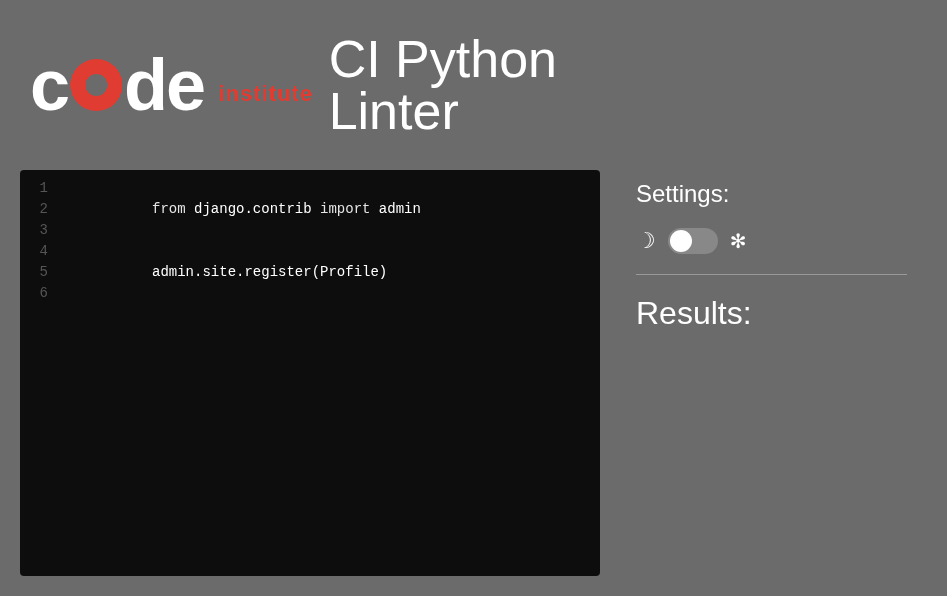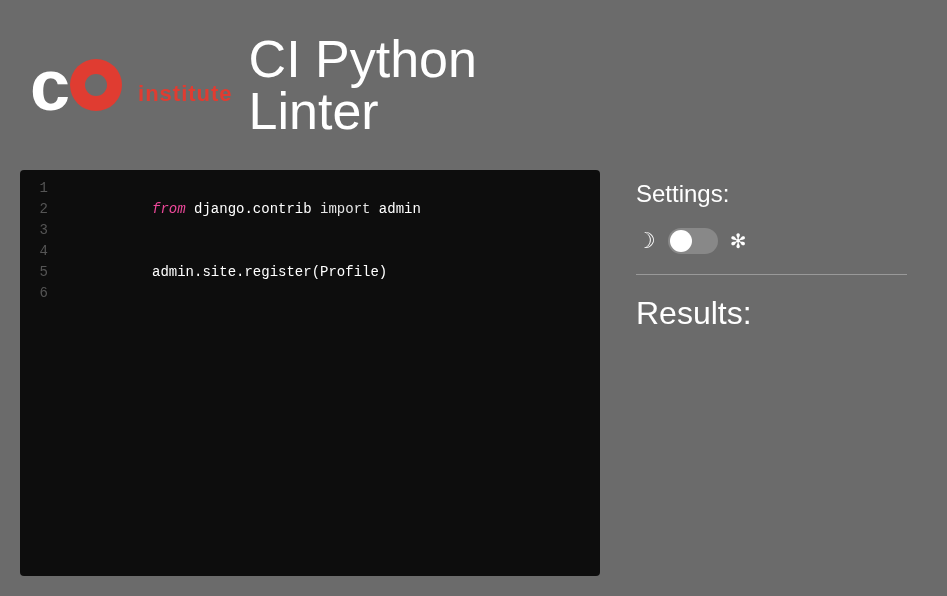--- a/index.html
+++ b/index.html
@@ -152,22 +152,21 @@
     }
 
     .code-line {
       height: 21px;
       line-height: 21px;
       white-space: pre;
       color: #ffffff;
     }
 
     .kw-from {
-      color: #ec4899;
-      font-style: italic;
+      color: #e5e5e5;
     }
 
     .kw-import {
       color: #e5e5e5;
     }
 
     .kw-module {
       color: #ffffff;
     }
 
@@ -252,20 +251,21 @@
 <div class="header">
   <div class="logo-container">
     <div class="logo-code">
       <div class="logo-word">
         <span class="logo-c">c</span>
         <span class="logo-o-container">
           <span class="logo-o-outer">
             <span class="logo-o-inner"></span>
           </span>
         </span>
+        <span class="logo-de">de</span>
       </div>
     </div>
     <div class="logo-text-block">
       <span class="logo-institute">institute</span>
     </div>
     <div class="app-title">
       <span>CI Python</span><br>
       <span>Linter</span>
     </div>
   </div>

